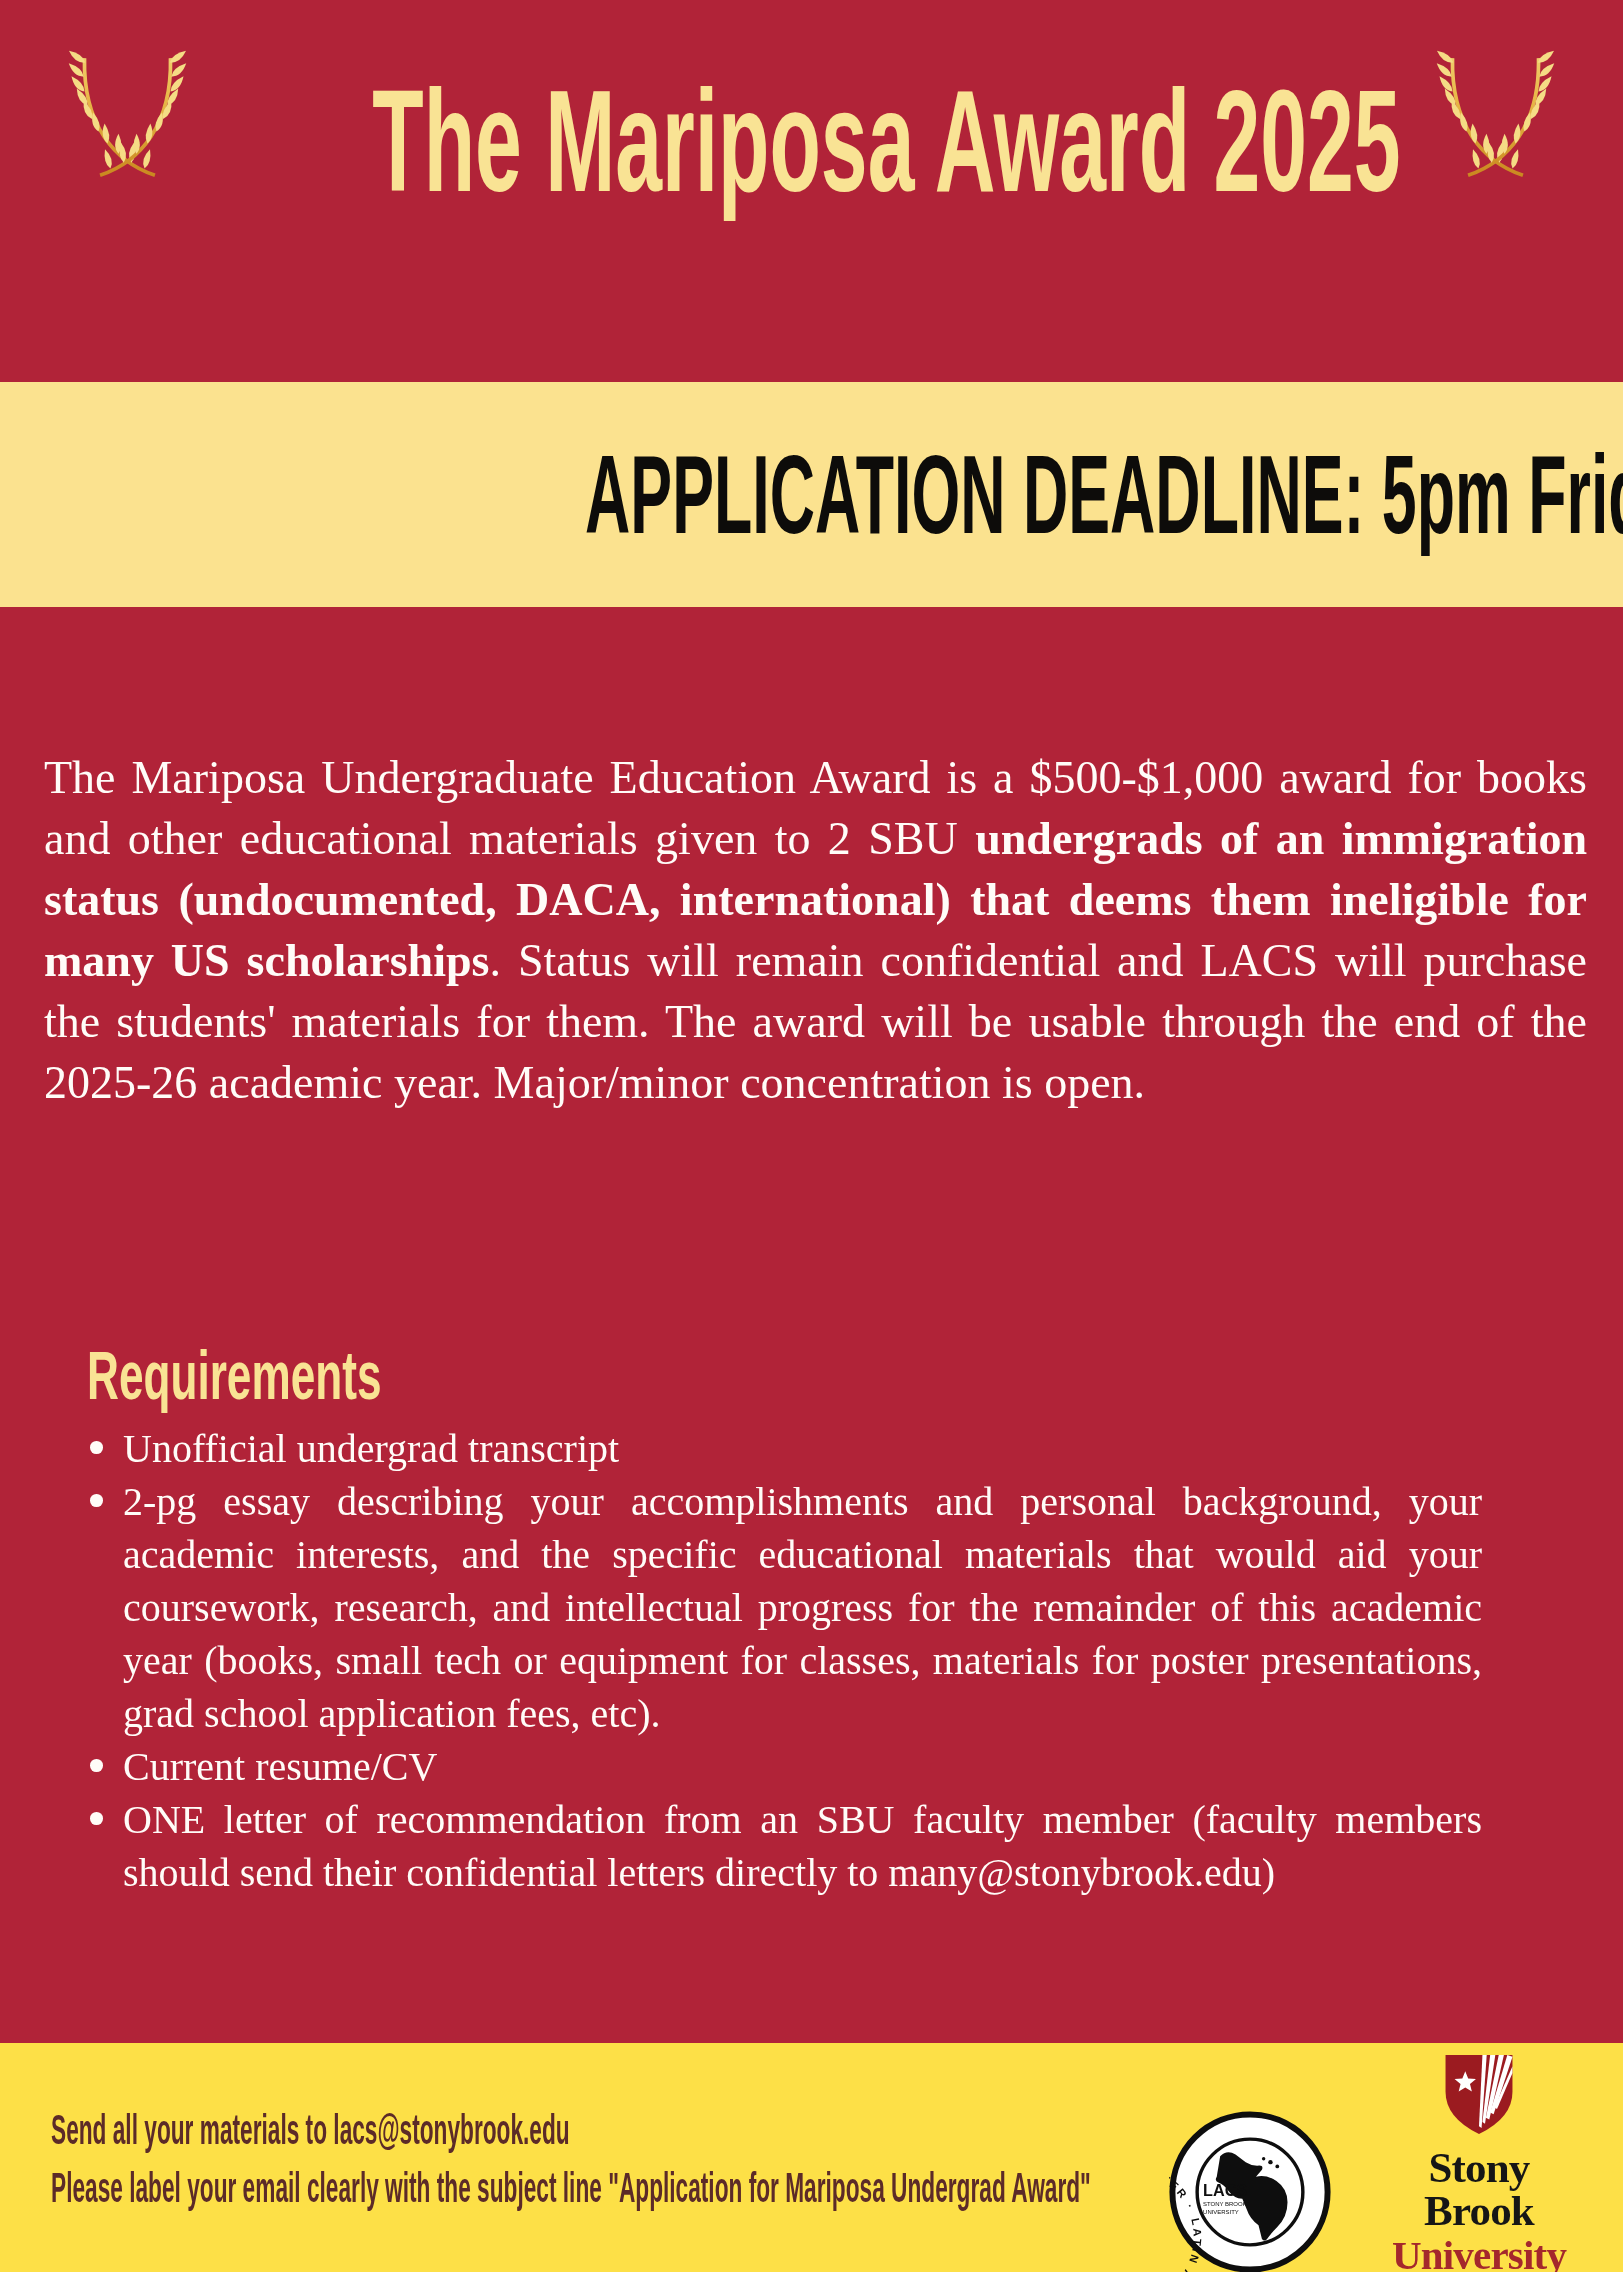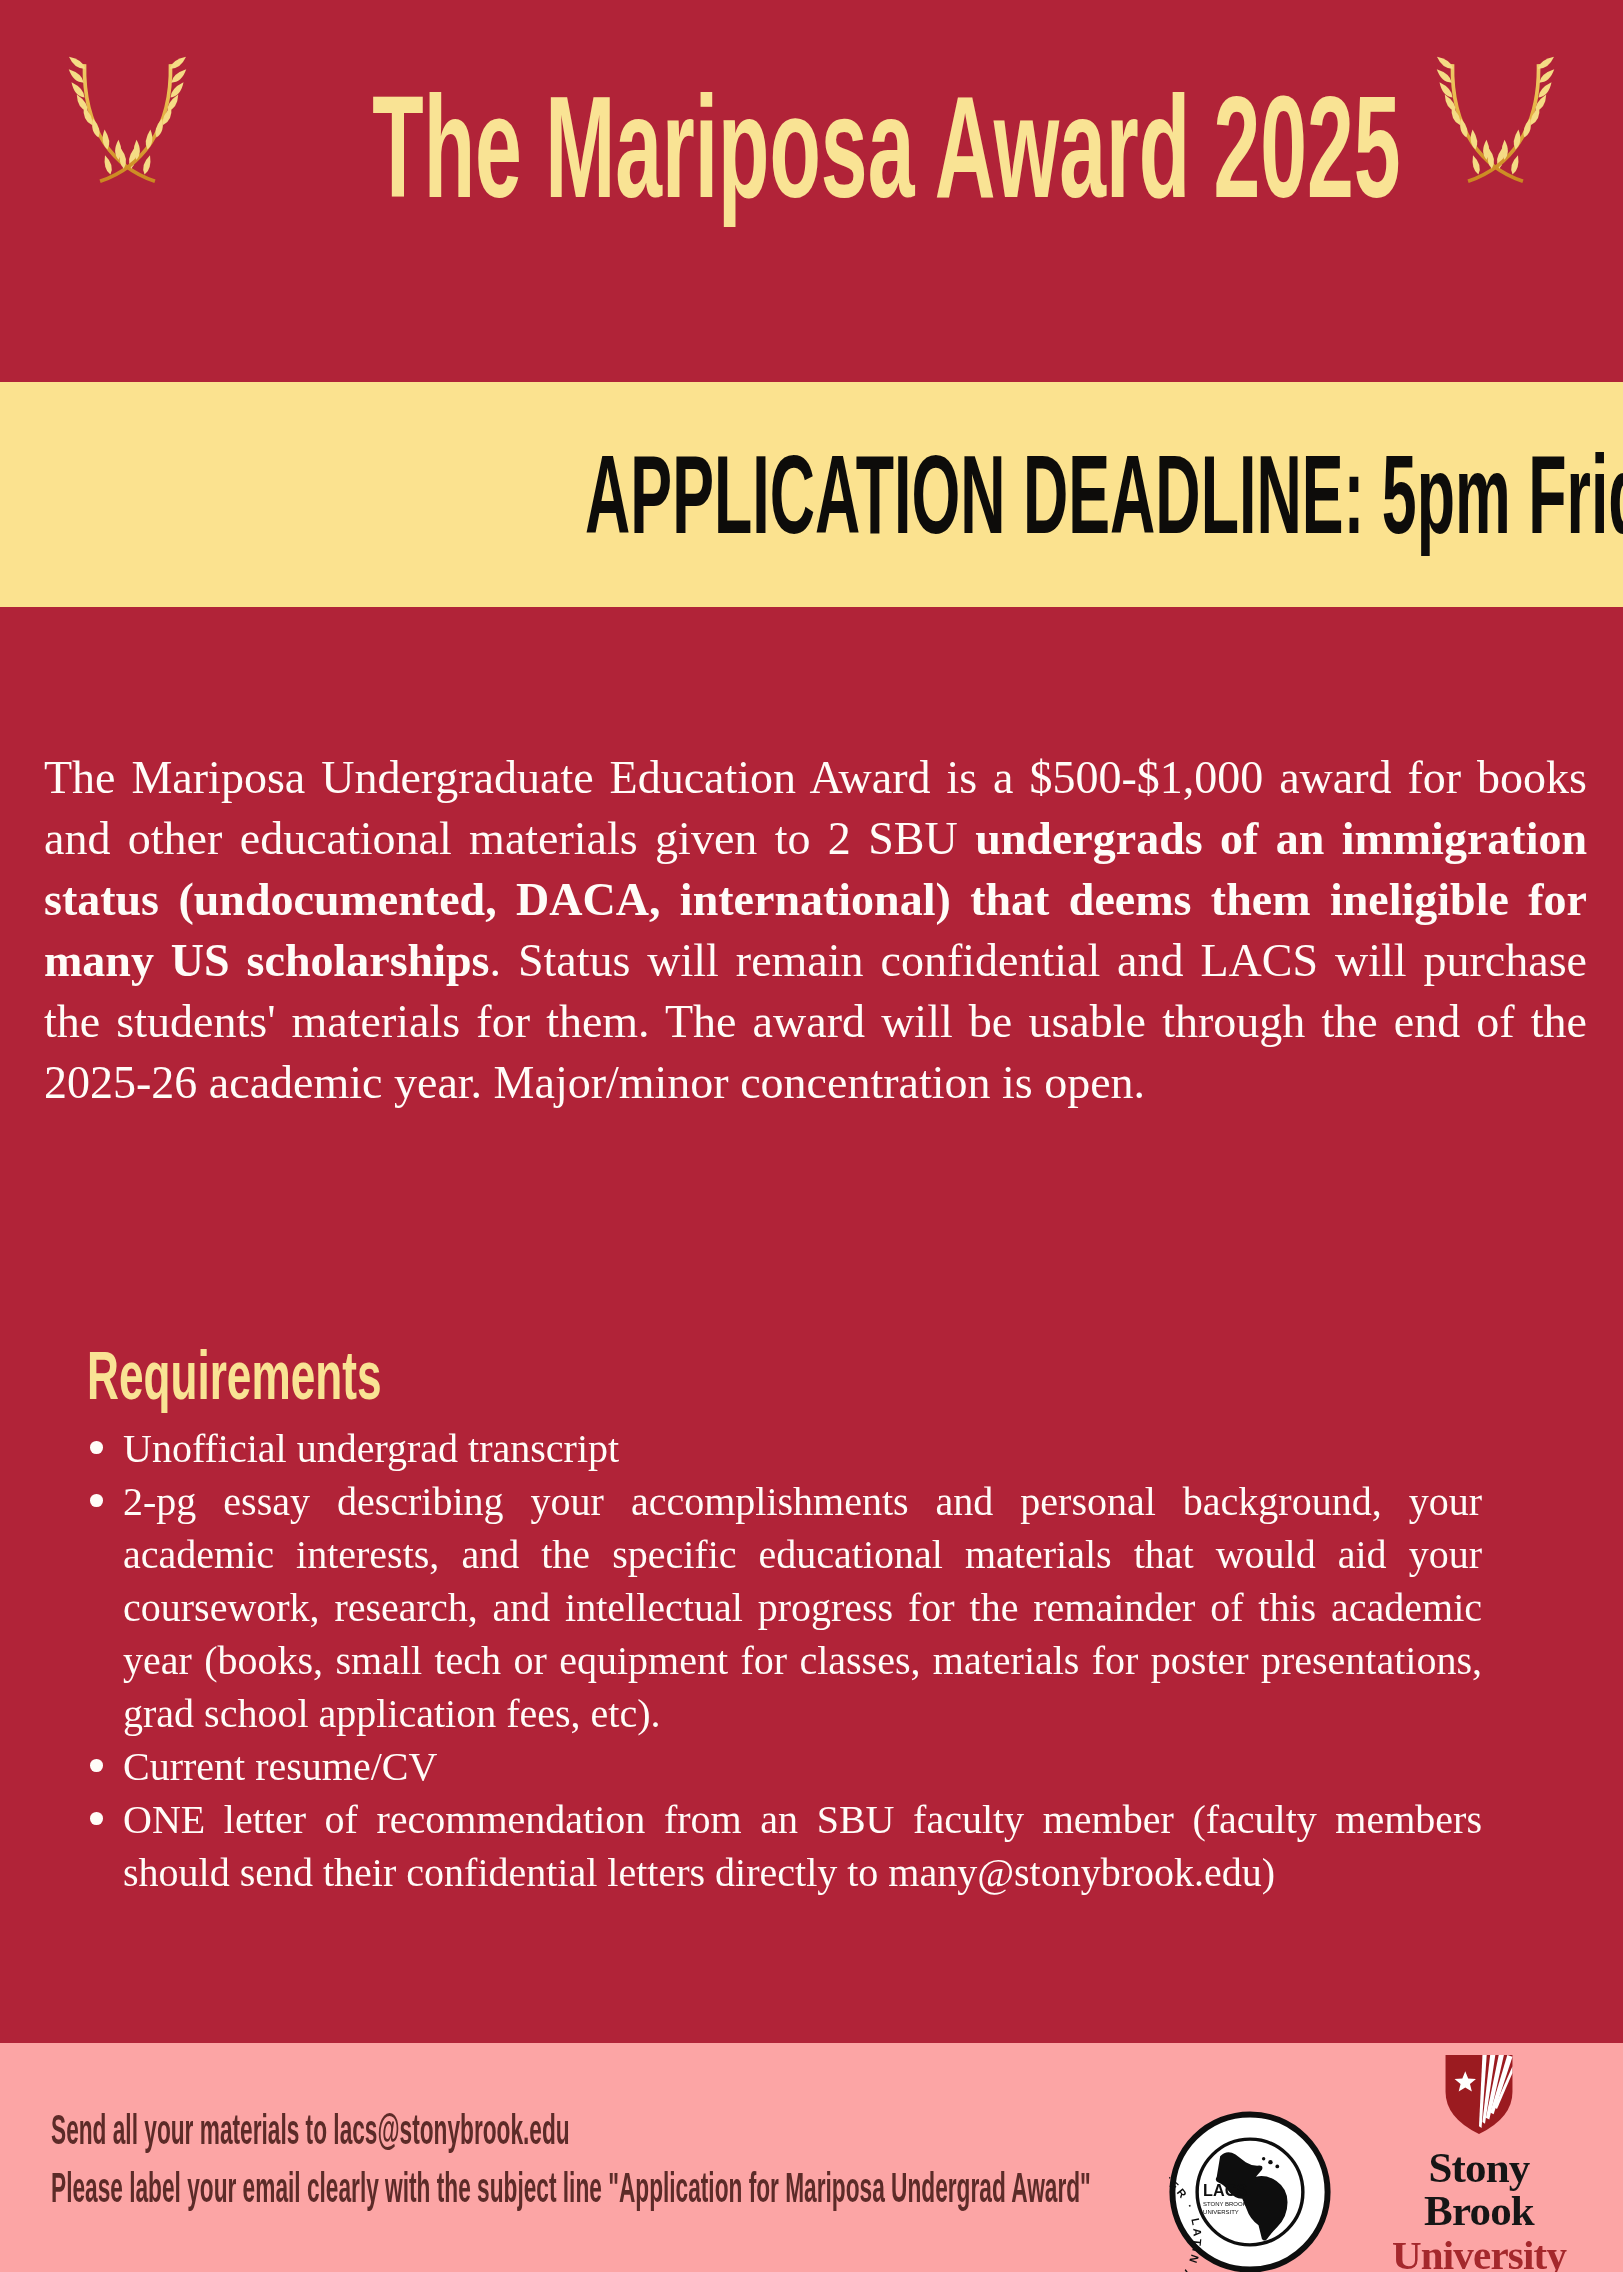--- a/index.html
+++ b/index.html
@@ -7,21 +7,21 @@
   .page {
     position:relative; width:1623px; height:2273px; margin:0 auto;
     background:#B12338; overflow:hidden;
     font-family:"Liberation Serif", serif;
   }
   
   .cond { display:inline-block; white-space:nowrap; transform-origin:center center; }
   .condL { transform-origin:left center; }
 
   
-  .hero { position:absolute; top:6px; left:0; width:100%; height:382px; }
+  .hero { position:absolute; top:0; left:0; width:100%; height:382px; }
   .laurel { position:absolute; top:27px; width:191px; height:152px; }
   .laurel.left { left:32px; }
   .laurel.right { right:32px; }
   .title {
     position:absolute; top:69px; left:0; width:100%; text-align:center;
     font-family:"Liberation Sans", sans-serif; font-weight:700;
     font-size:145px; line-height:1; color:#F9E394; letter-spacing:0px;
   }
   .title .cond { transform:scaleX(0.58); }
   .subtitle {
@@ -63,21 +63,21 @@
   }
   .req-list li { position:relative; }
   .req-list li::before {
     content:""; position:absolute; left:-33px; top:19.4px;
     width:12.7px; height:12.7px; border-radius:50%; background:#FFFCF8;
   }
 
   
   .footer {
     position:absolute; top:2043px; left:0; width:100%; height:230px;
-    background:#fca5a5;
+    background:#fde047;
   }
   .f-line {
     position:absolute; left:51px;
     font-family:"Liberation Sans", sans-serif; font-weight:700;
     font-size:42px; line-height:1; color:#5C2B28;
   }
   .f-line .cond { transform:scaleX(0.54); }
   .f1 { top:66px; }
   .f2 { top:124px; }
   .lacs { position:absolute; left:1169px; top:68px; width:162px; height:162px; }

